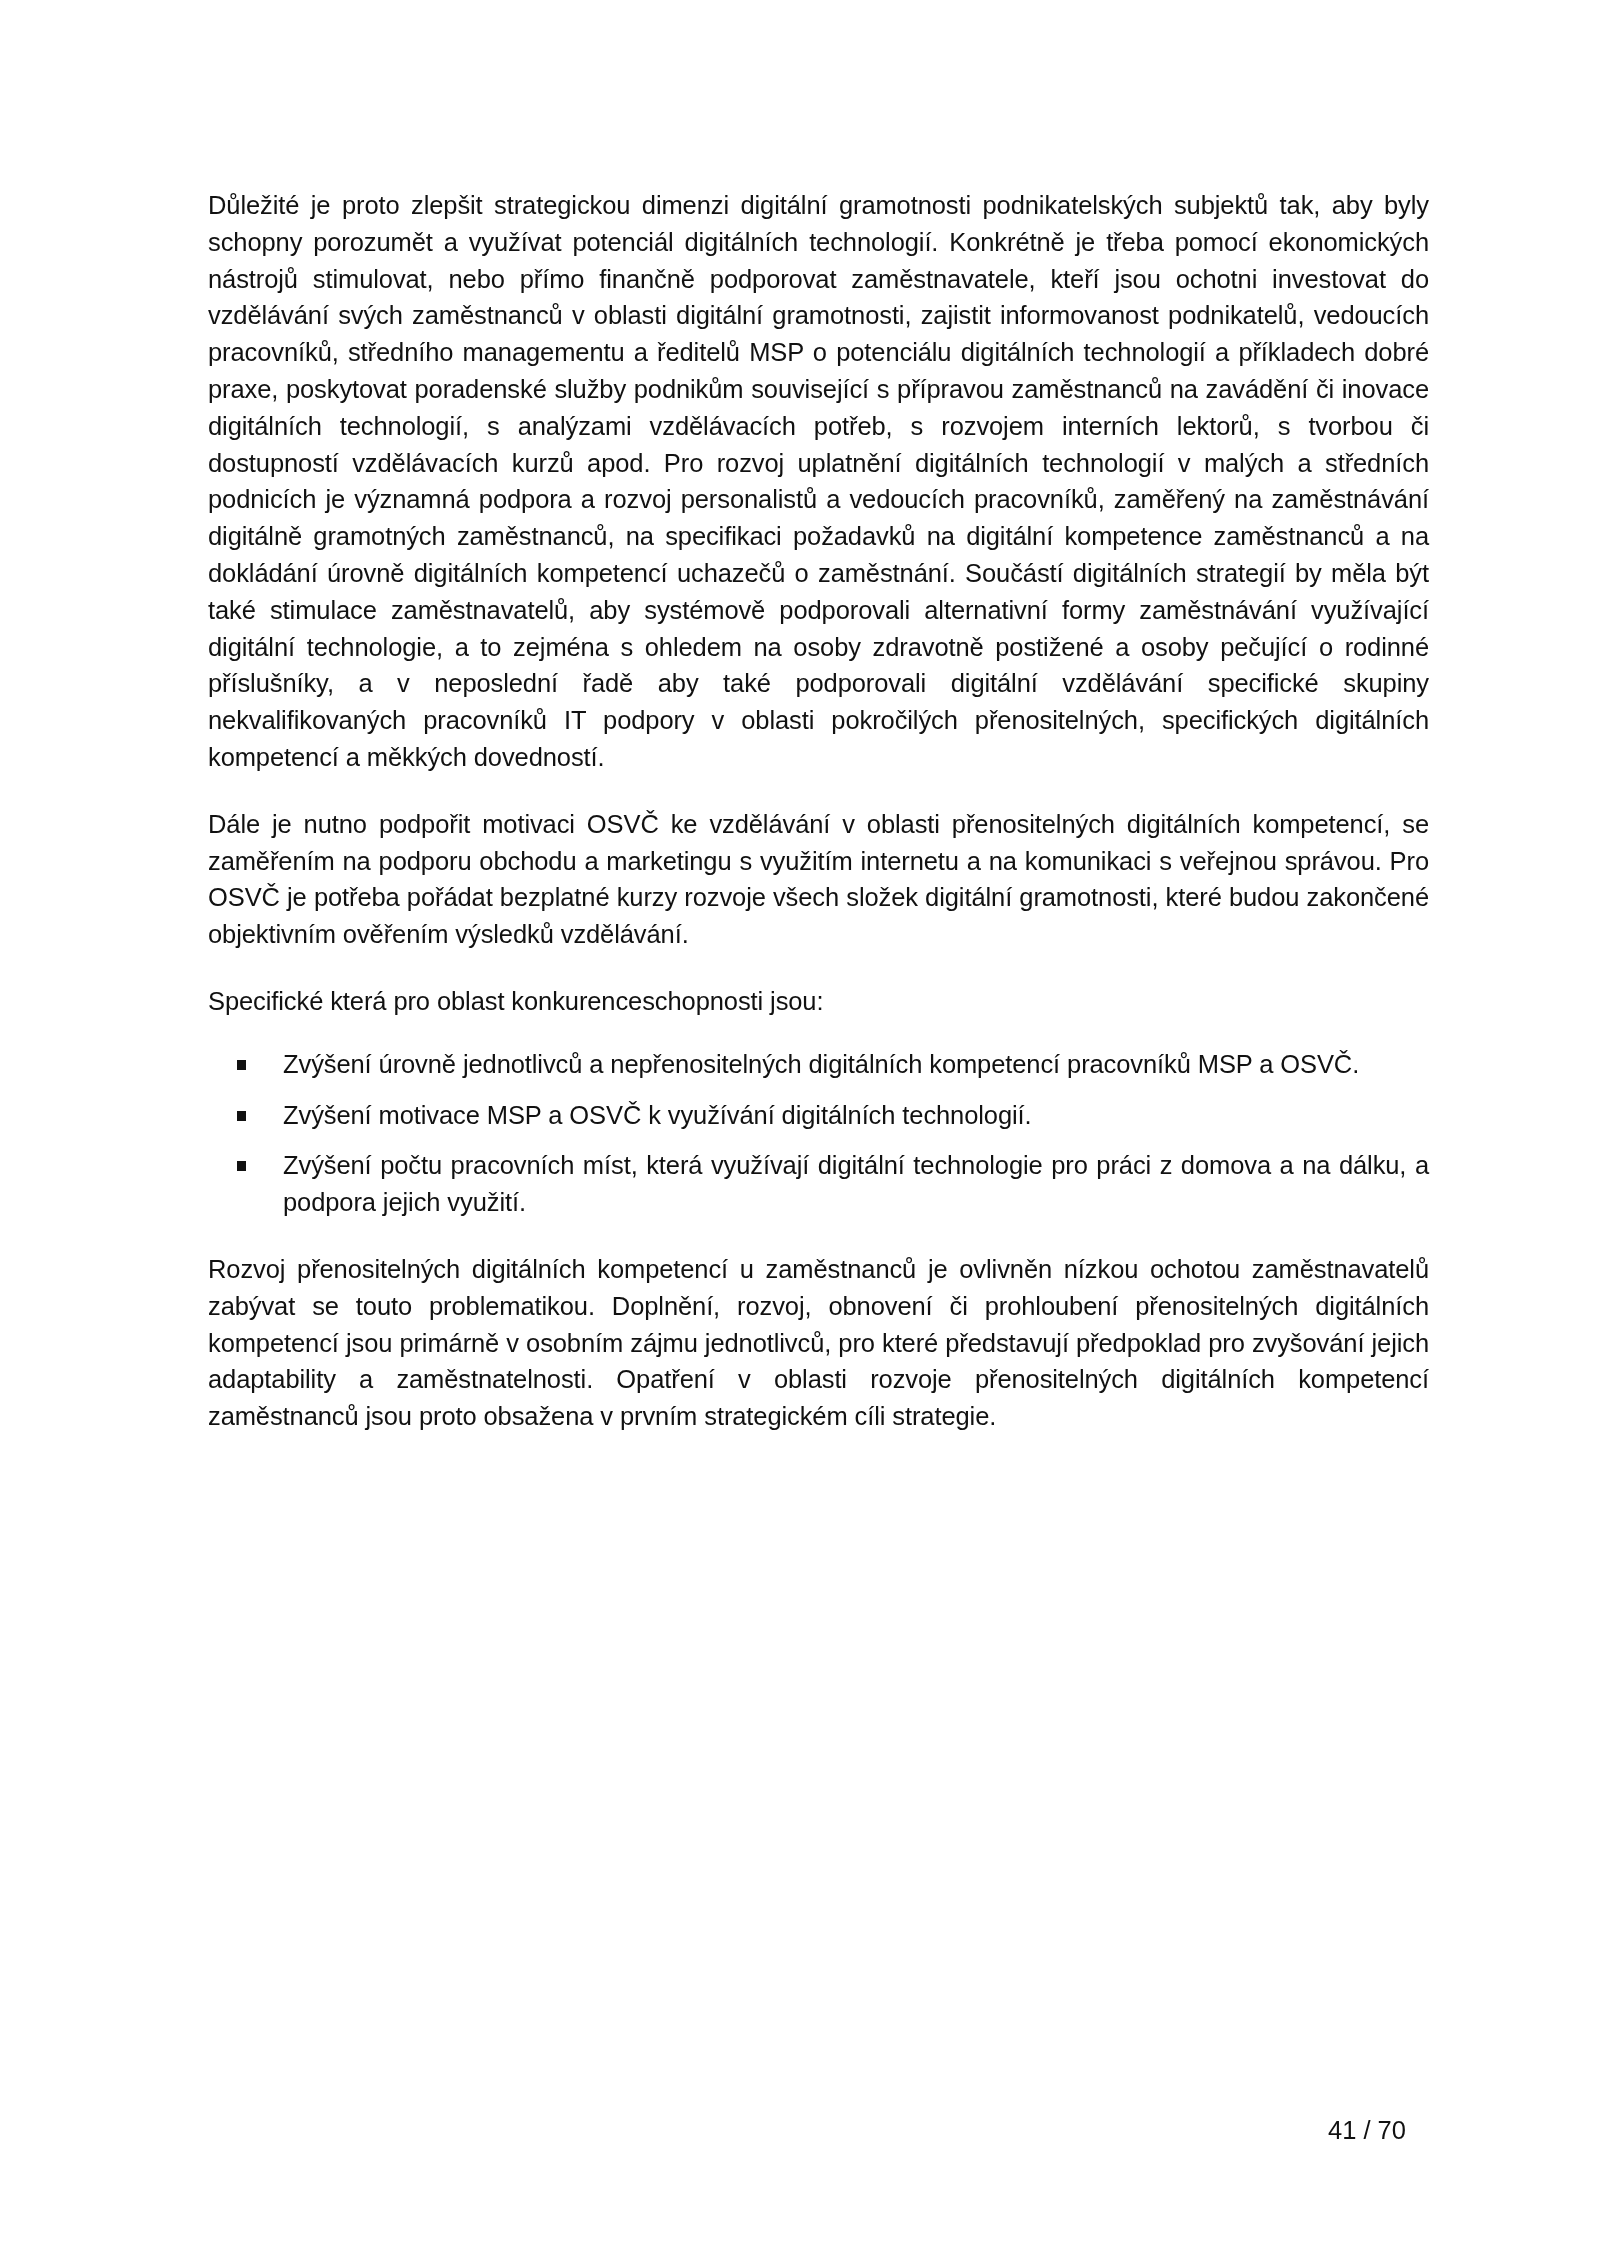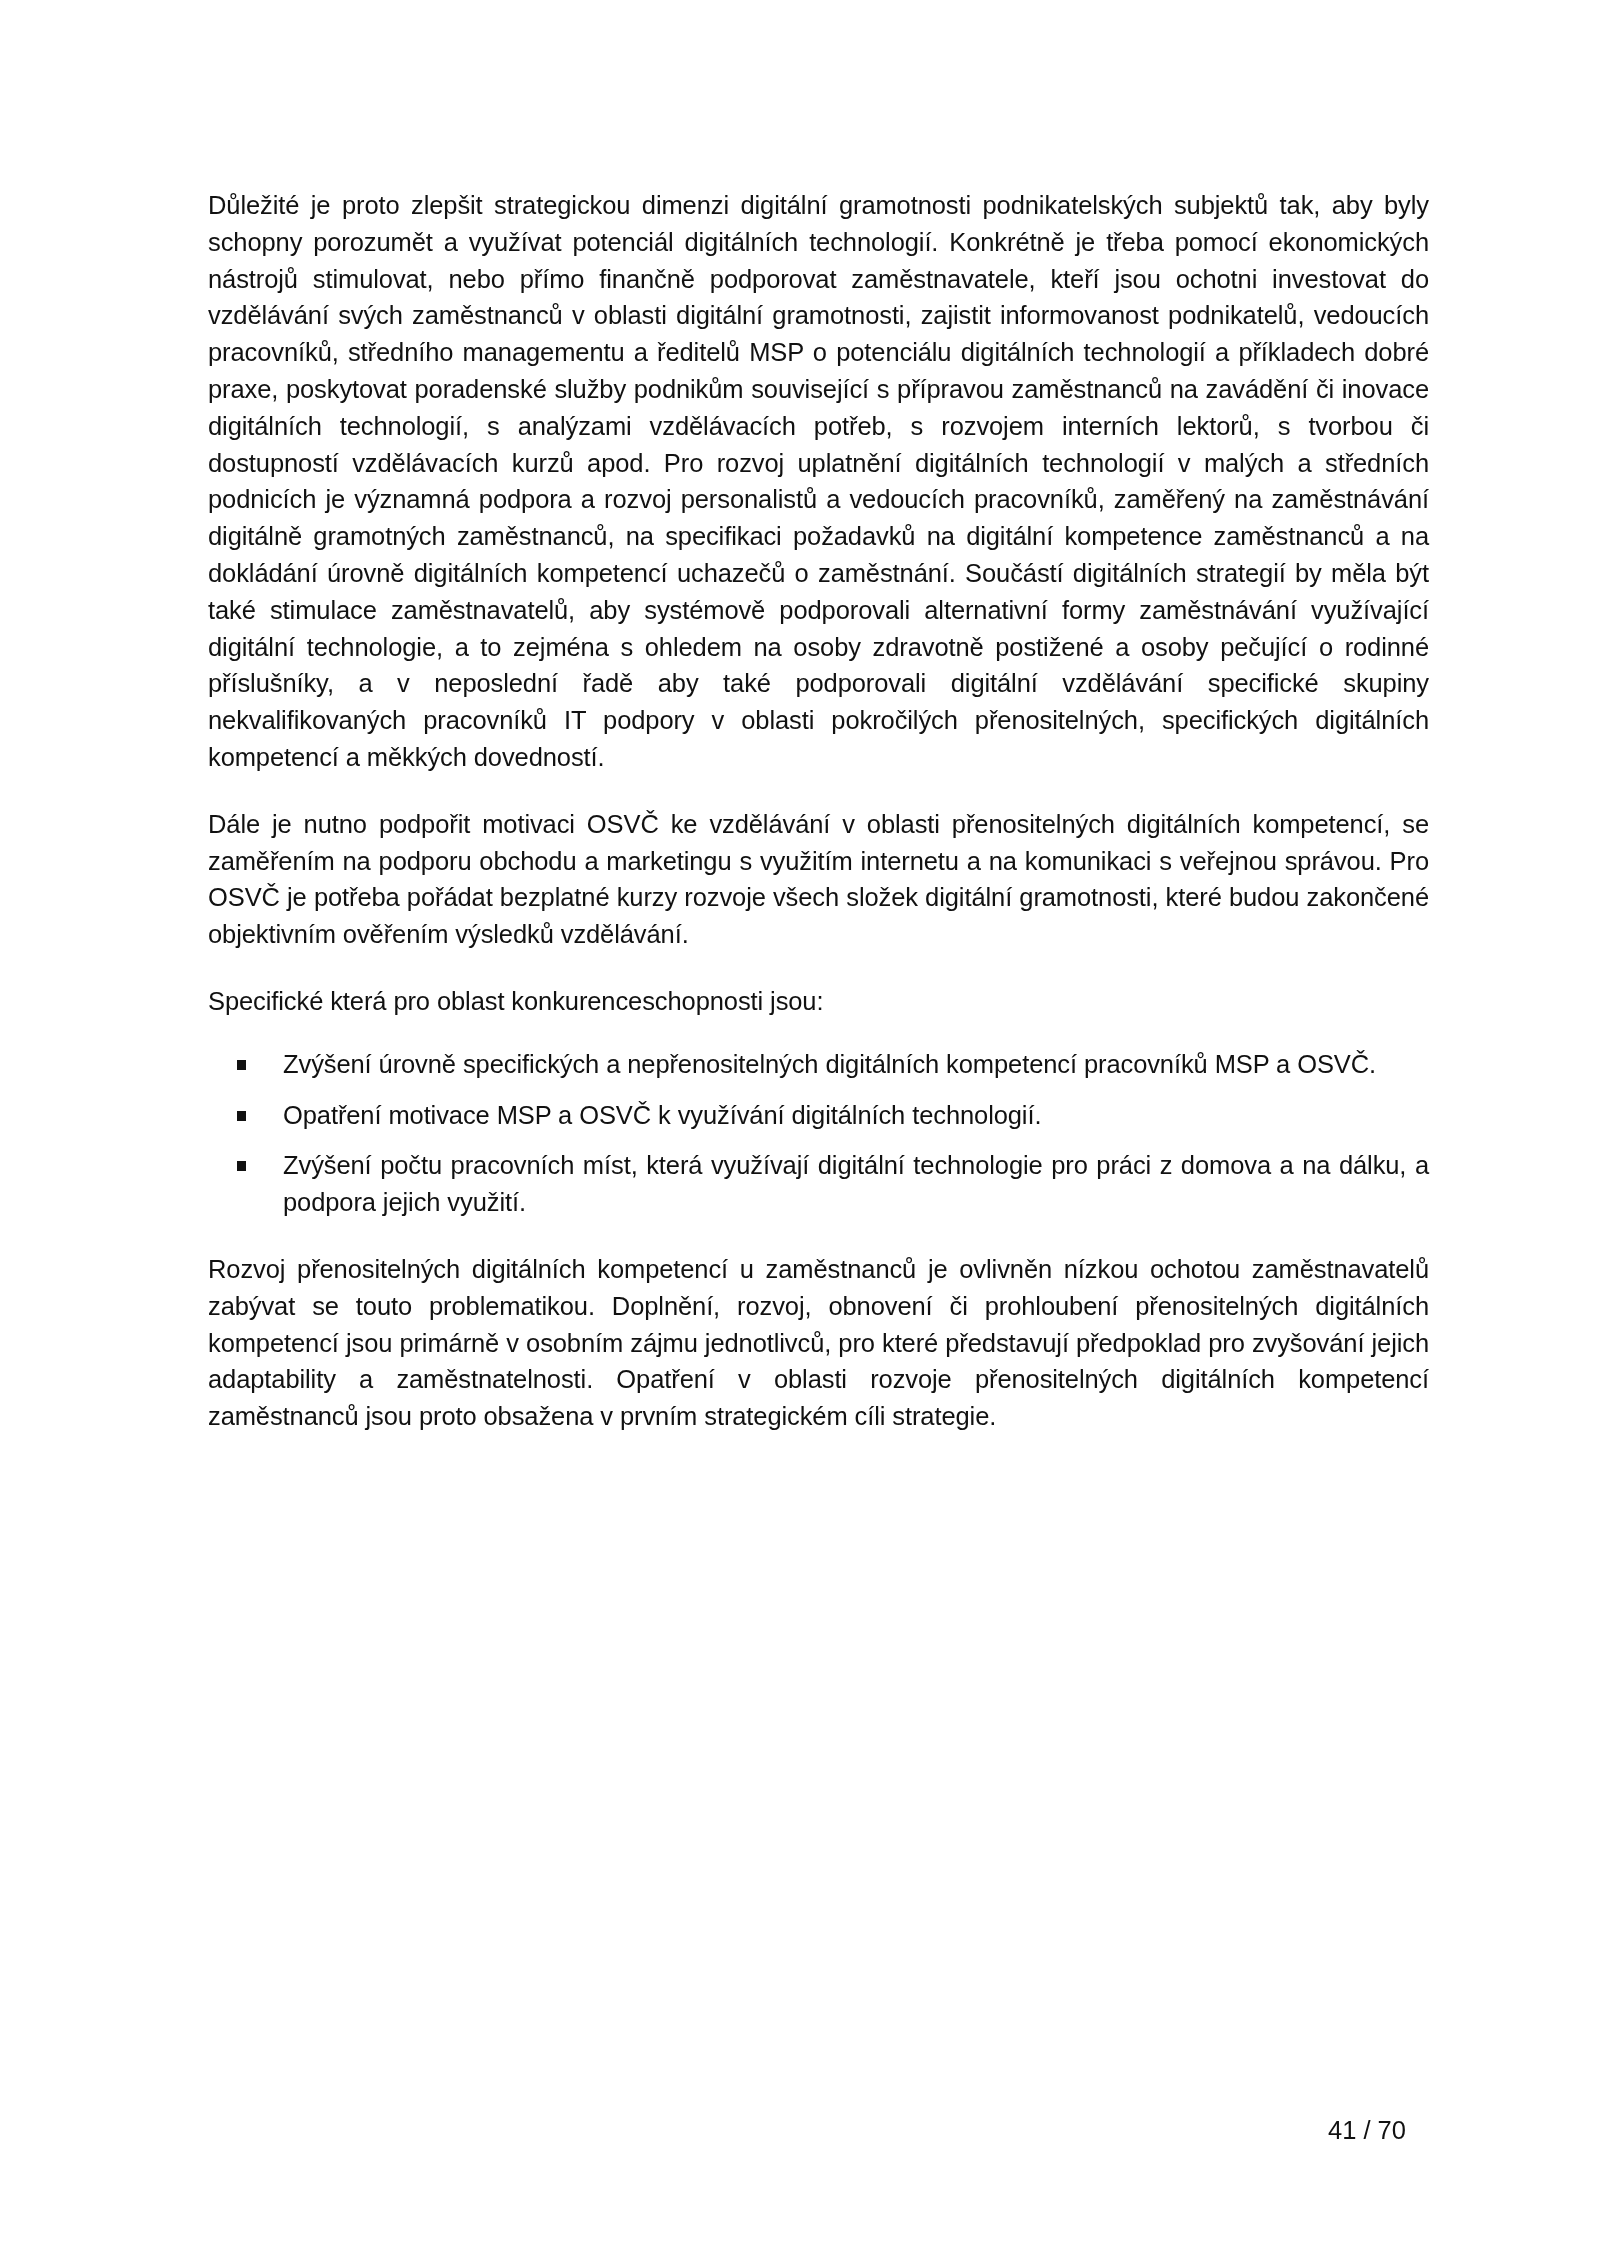--- a/index.html
+++ b/index.html
@@ -67,25 +67,25 @@
 <body>
 
 <div class="page">
   <p class="para">Důležité je proto zlepšit strategickou dimenzi digitální gramotnosti podnikatelských subjektů tak, aby byly schopny porozumět a využívat potenciál digitálních technologií. Konkrétně je třeba pomocí ekonomických nástrojů stimulovat, nebo přímo finančně podporovat zaměstnavatele, kteří jsou ochotni investovat do vzdělávání svých zaměstnanců v oblasti digitální gramotnosti, zajistit informovanost podnikatelů, vedoucích pracovníků, středního managementu a ředitelů MSP o potenciálu digitálních technologií a příkladech dobré praxe, poskytovat poradenské služby podnikům související s přípravou zaměstnanců na zavádění či inovace digitálních technologií, s analýzami vzdělávacích potřeb, s rozvojem interních lektorů, s tvorbou či dostupností vzdělávacích kurzů apod. Pro rozvoj uplatnění digitálních technologií v malých a středních podnicích je významná podpora a rozvoj personalistů a vedoucích pracovníků, zaměřený na zaměstnávání digitálně gramotných zaměstnanců, na specifikaci požadavků na digitální kompetence zaměstnanců a na dokládání úrovně digitálních kompetencí uchazečů o zaměstnání. Součástí digitálních strategií by měla být také stimulace zaměstnavatelů, aby systémově podporovali alternativní formy zaměstnávání využívající digitální technologie, a to zejména s ohledem na osoby zdravotně postižené a osoby pečující o rodinné příslušníky, a v neposlední řadě aby také podporovali digitální vzdělávání specifické skupiny nekvalifikovaných pracovníků IT podpory v oblasti pokročilých přenositelných, specifických digitálních kompetencí a měkkých dovedností.</p>
   <p class="para">Dále je nutno podpořit motivaci OSVČ ke vzdělávání v oblasti přenositelných digitálních kompetencí, se zaměřením na podporu obchodu a marketingu s využitím internetu a na komunikaci s veřejnou správou. Pro OSVČ je potřeba pořádat bezplatné kurzy rozvoje všech složek digitální gramotnosti, které budou zakončené objektivním ověřením výsledků vzdělávání.</p>
   <p class="para" style="margin-bottom:26px;">Specifické která pro oblast konkurenceschopnosti jsou:</p>
 
   <ul class="bullets">
     <li class="bullet-item">
       <span class="bullet-mark"></span>
-      <span>Zvýšení úrovně specifických a nepřenositelných digitálních kompetencí pracovníků MSP a OSVČ.</span>
+      <span>Zvýšení úrovně jednotlivců a nepřenositelných digitálních kompetencí pracovníků MSP a OSVČ.</span>
     </li>
     <li class="bullet-item">
       <span class="bullet-mark"></span>
-      <span>Opatření motivace MSP a OSVČ k využívání digitálních technologií.</span>
+      <span>Zvýšení motivace MSP a OSVČ k využívání digitálních technologií.</span>
     </li>
     <li class="bullet-item">
       <span class="bullet-mark"></span>
       <span>Zvýšení počtu pracovních míst, která využívají digitální technologie pro práci z domova a na dálku, a podpora jejich využití.</span>
     </li>
   </ul>
 
   <p class="para">Rozvoj přenositelných digitálních kompetencí u zaměstnanců je ovlivněn nízkou ochotou zaměstnavatelů zabývat se touto problematikou. Doplnění, rozvoj, obnovení či prohloubení přenositelných digitálních kompetencí jsou primárně v osobním zájmu jednotlivců, pro které představují předpoklad pro zvyšování jejich adaptability a zaměstnatelnosti. Opatření v oblasti rozvoje přenositelných digitálních kompetencí zaměstnanců jsou proto obsažena v prvním strategickém cíli strategie.</p>
 </div>
 

